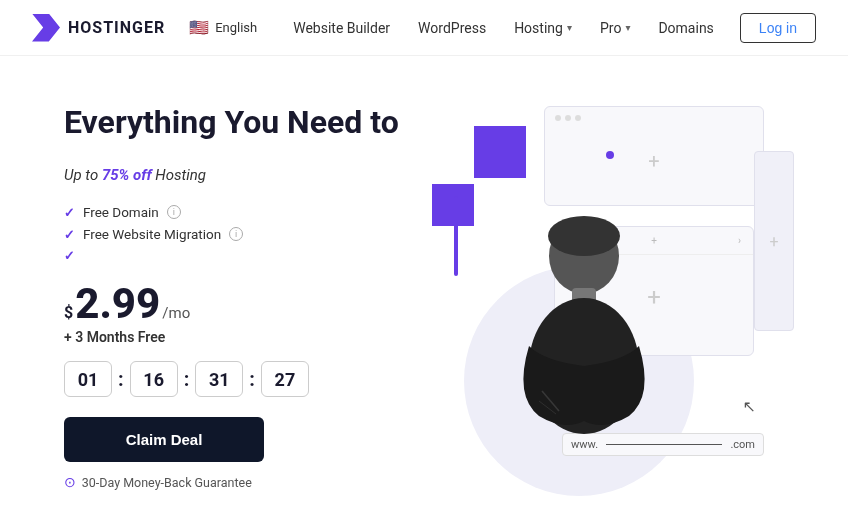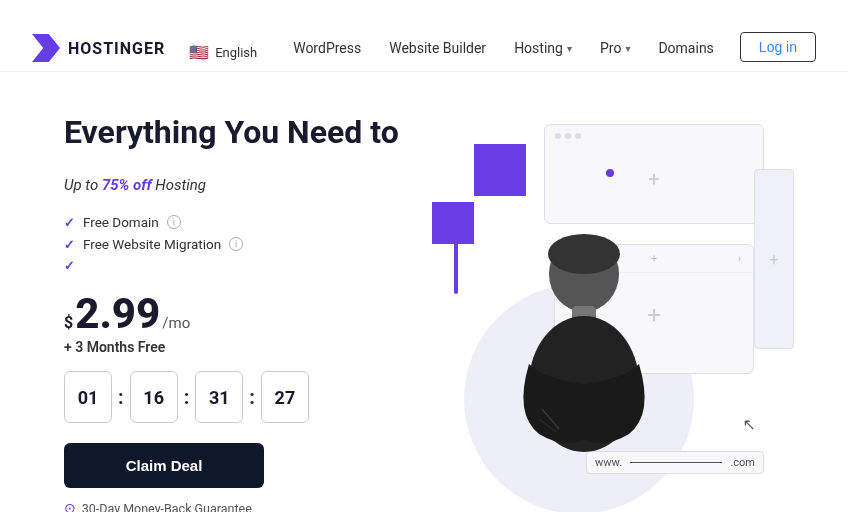--- a/index.html
+++ b/index.html
@@ -7,23 +7,23 @@
       font-family: -apple-system, BlinkMacSystemFont, 'Segoe UI', Roboto, sans-serif;
       background: #fff;
       width: 848px;
       min-height: 512px;
       overflow: hidden;
     }
 
     
     .navbar {
       display: flex;
-      align-items: flex-end;
+      align-items: center;
       padding: 9px 32px;
-      height: 72px;
+      height: 56px;
       border-bottom: 1px solid #f0f0f0;
     }
     .logo {
       display: flex;
       align-items: center;
       gap: 8px;
       margin-right: 24px;
     }
     .logo-icon {
       width: 28px;
@@ -171,21 +171,21 @@
 
     
     .timer {
       display: flex;
       align-items: center;
       gap: 6px;
       margin-bottom: 20px;
     }
     .timer-box {
       width: 48px;
-      height: 52px;
+      height: 36px;
       border: 1.5px solid #ccc;
       border-radius: 6px;
       display: flex;
       align-items: center;
       justify-content: center;
       font-size: 18px;
       font-weight: 700;
       color: #1a1a2e;
     }
     .timer-colon {
@@ -325,21 +325,21 @@
       transform: translate(-50%,-30%);
       font-size: 24px;
       color: #ccc;
     }
 
     
     .url-bar {
       position: absolute;
       bottom: 40px;
       right: 20px;
-      width: 178px;
+      width: 202px;
       display: flex;
       align-items: center;
       gap: 8px;
       font-size: 11px;
       color: #555;
       background: #f8f8fb;
       border-radius: 4px;
       padding: 4px 8px;
       border: 1px solid #ddd;
     }
@@ -408,22 +408,22 @@
     <div class="logo-icon"></div>
     <span class="logo-text">HOSTINGER</span>
   </div>
 
   <div class="lang-selector">
     <span class="flag">🇺🇸</span>
     <span>English</span>
   </div>
 
   <div class="nav-links">
+    <a class="nav-link">Website Builder</a>
     <a class="nav-link">WordPress</a>
-    <a class="nav-link">Website Builder</a>
     <a class="nav-link">
       <span>Hosting</span>
       <span class="chevron">▾</span>
     </a>
     <a class="nav-link">
       <span>Pro</span>
       <span class="chevron">▾</span>
     </a>
     <a class="nav-link">Domains</a>
   </div>

